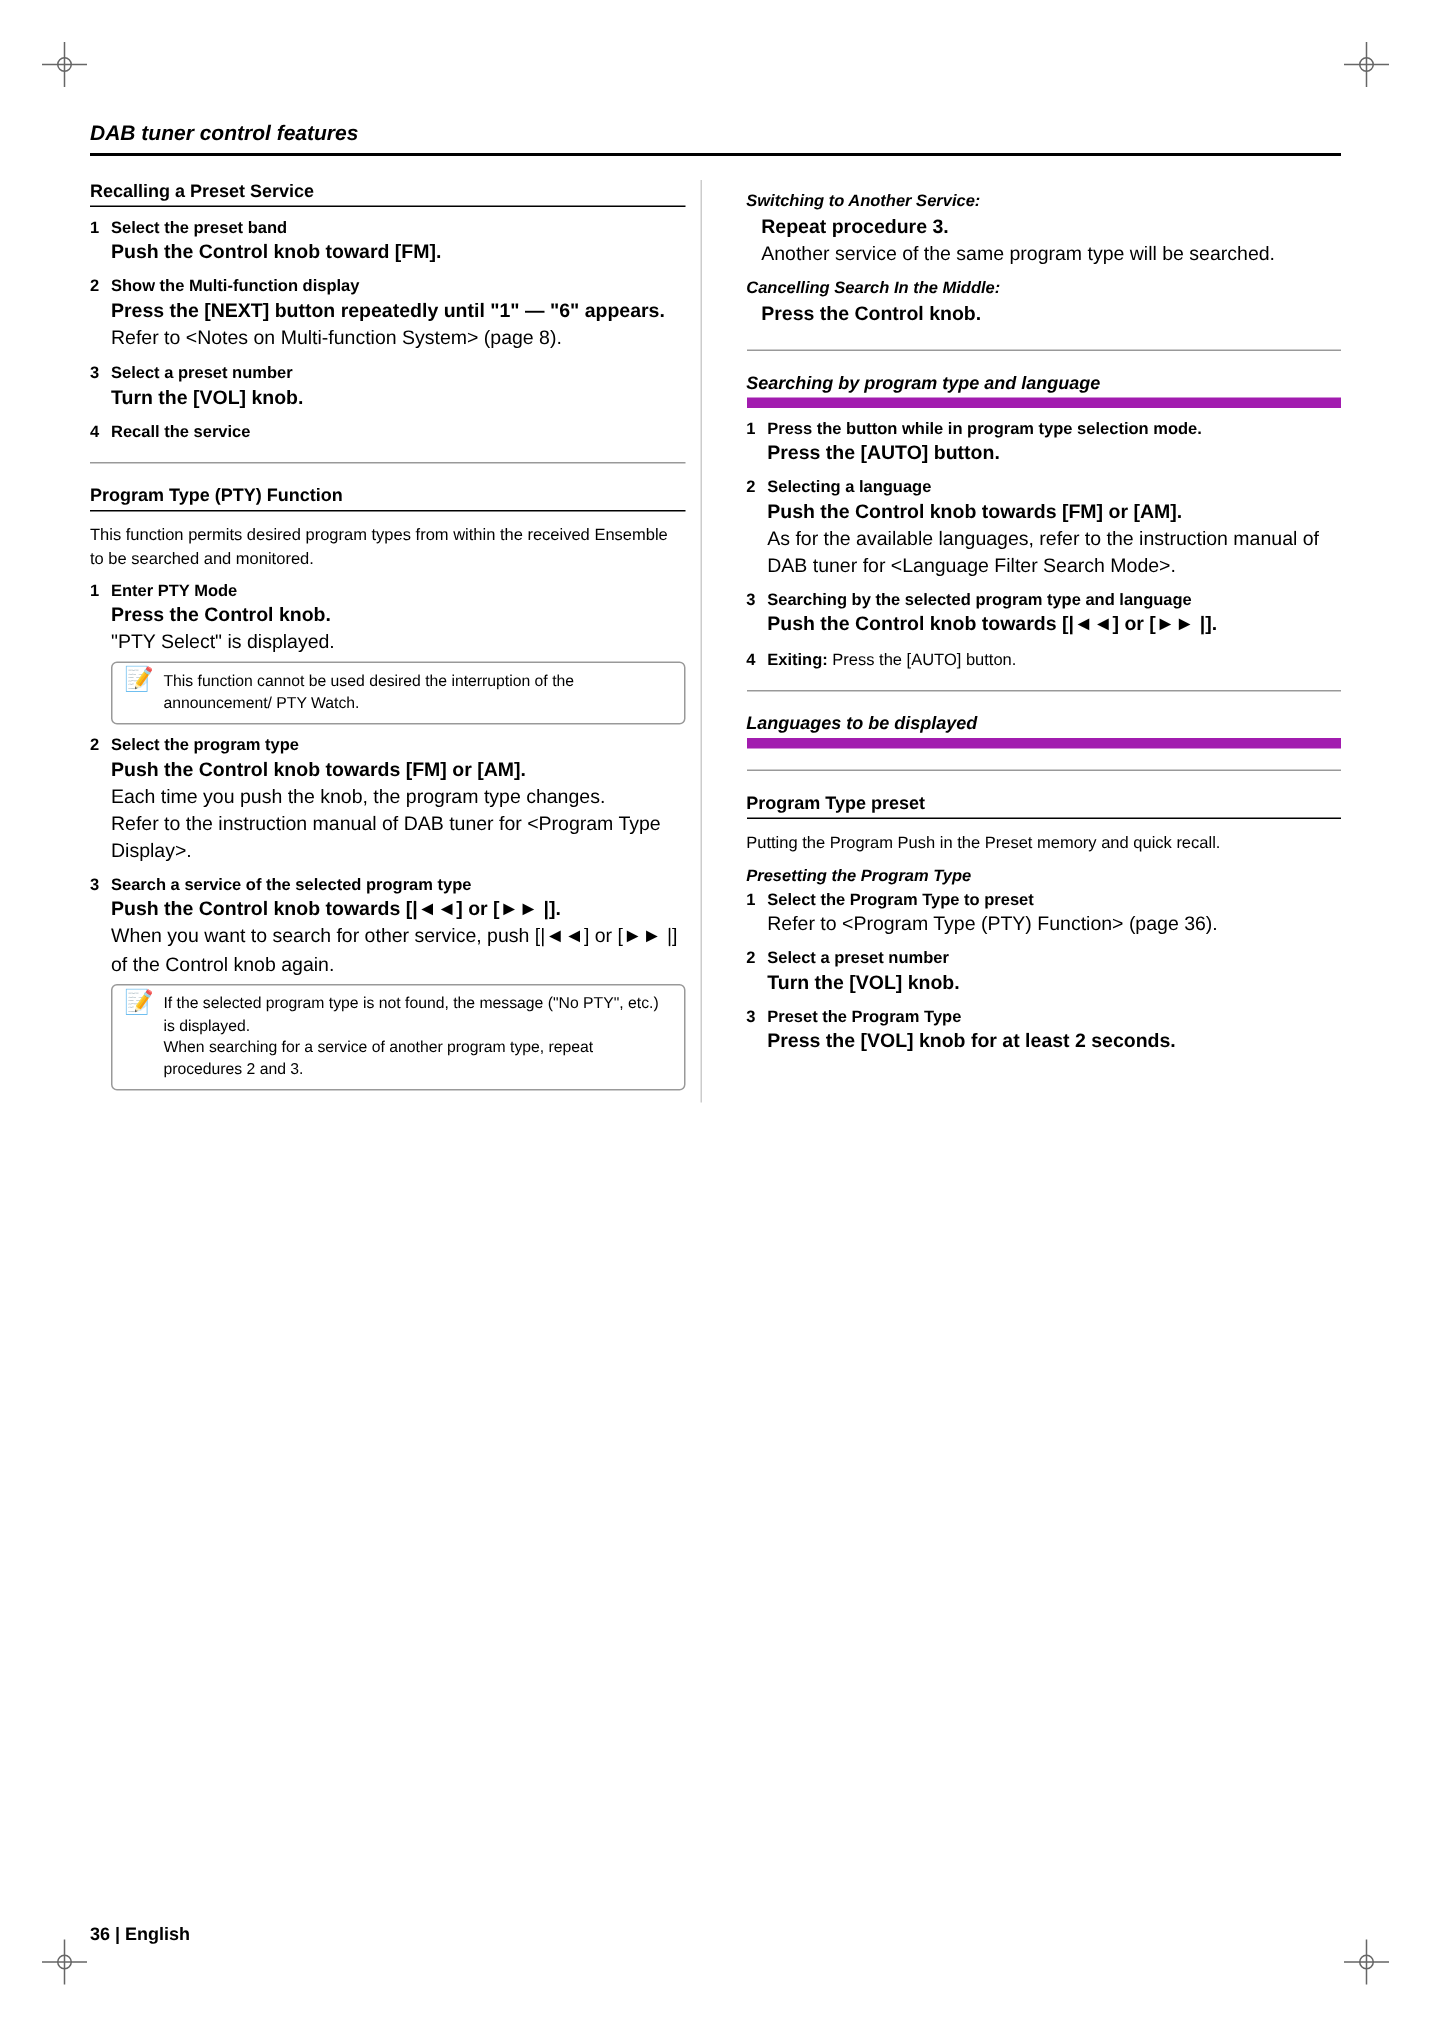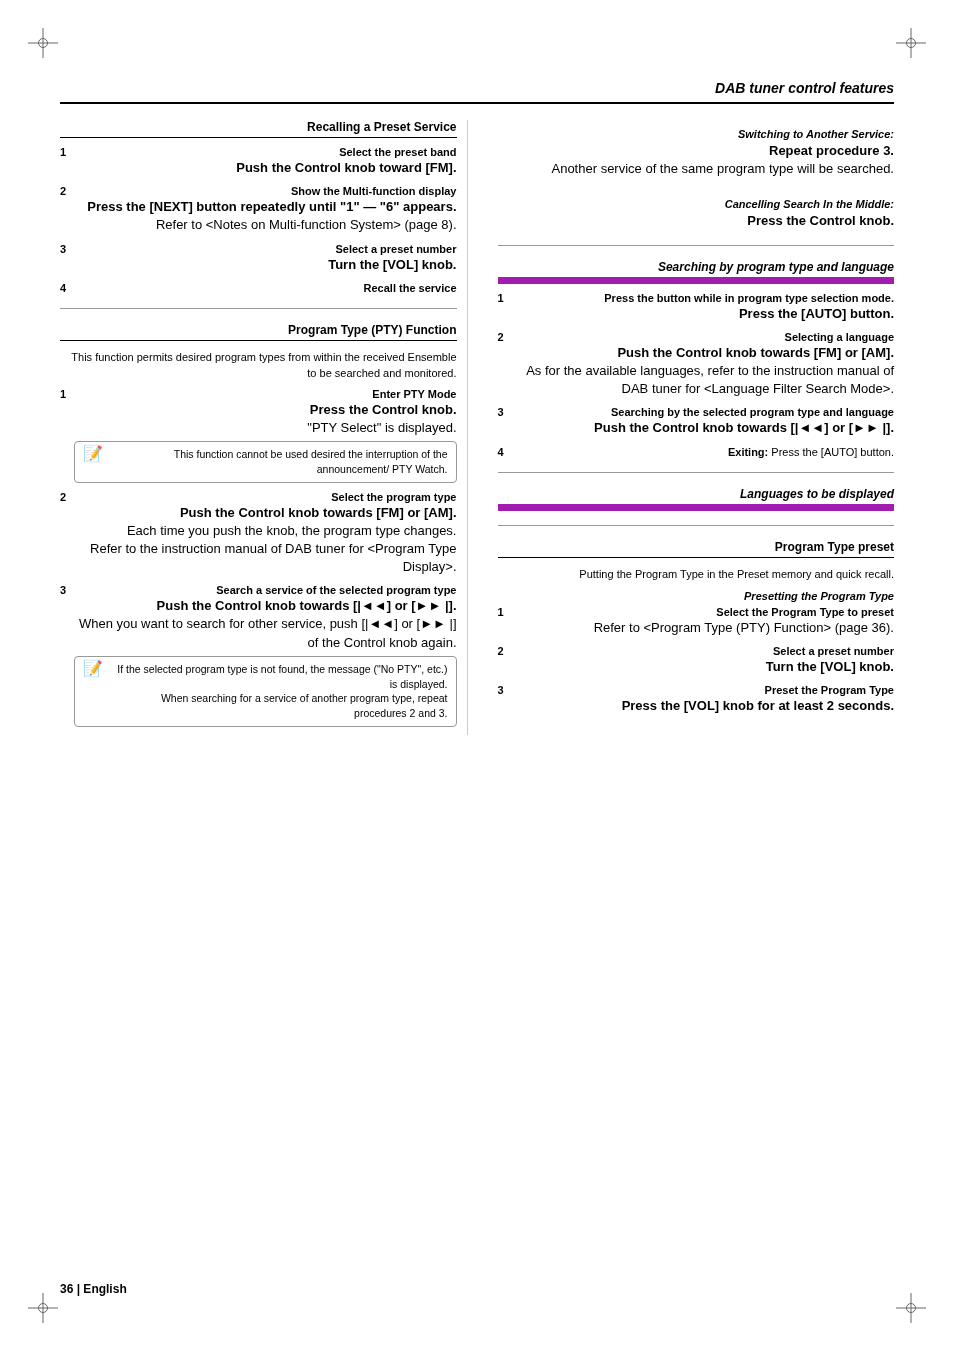--- a/index.html
+++ b/index.html
@@ -11,21 +11,20 @@
       font-size: 11px;
       color: #000;
       position: relative;
     }
 
     .page-container {
       width: 954px;
       min-height: 1351px;
       position: relative;
       padding: 0;
-      text-align: right;
     }
 
     .crosshair {
       position: absolute;
       width: 30px;
       height: 30px;
     }
     .crosshair::before {
       content: '';
       position: absolute;
@@ -196,21 +195,21 @@
       border: none;
       border-top: 1px solid #999;
       margin: 14px 0;
     }
 
     .indent {
       padding-left: 10px;
     }
 
     .mt4 { margin-top: 4px; }
-    .mt8 { margin-top: 20px; }
+    .mt8 { margin-top: 8px; }
   </style>
 </head>
 <body>
 
 <div class="page-container">
 
   <div class="crosshair corner-tl">
     <div class="crosshair-circle"></div>
   </div>
   <div class="crosshair corner-tr">
@@ -354,21 +353,21 @@
           <span class="step-title">Exiting: <span style="font-weight:normal;">Press the [AUTO] button.</span></span>
         </div>
 
         <hr class="section-divider">
 
         <div class="section-title-italic">Languages to be displayed</div>
 
         <hr class="section-divider">
 
         <div class="section-title">Program Type preset</div>
-        <p class="para">Putting the Program Type in the Preset memory and quick recall.</p>
+        <p class="para">Putting the Program Push in the Preset memory and quick recall.</p>
 
         <div class="sub-heading">Presetting the Program Type</div>
 
         <div class="step mt4">
           <span class="step-number">1</span>
           <span class="step-title">Select the Program Type to preset</span>
           <div class="step-body">
             Refer to &lt;Program Type (PTY) Function&gt; (page 36).
           </div>
         </div>

